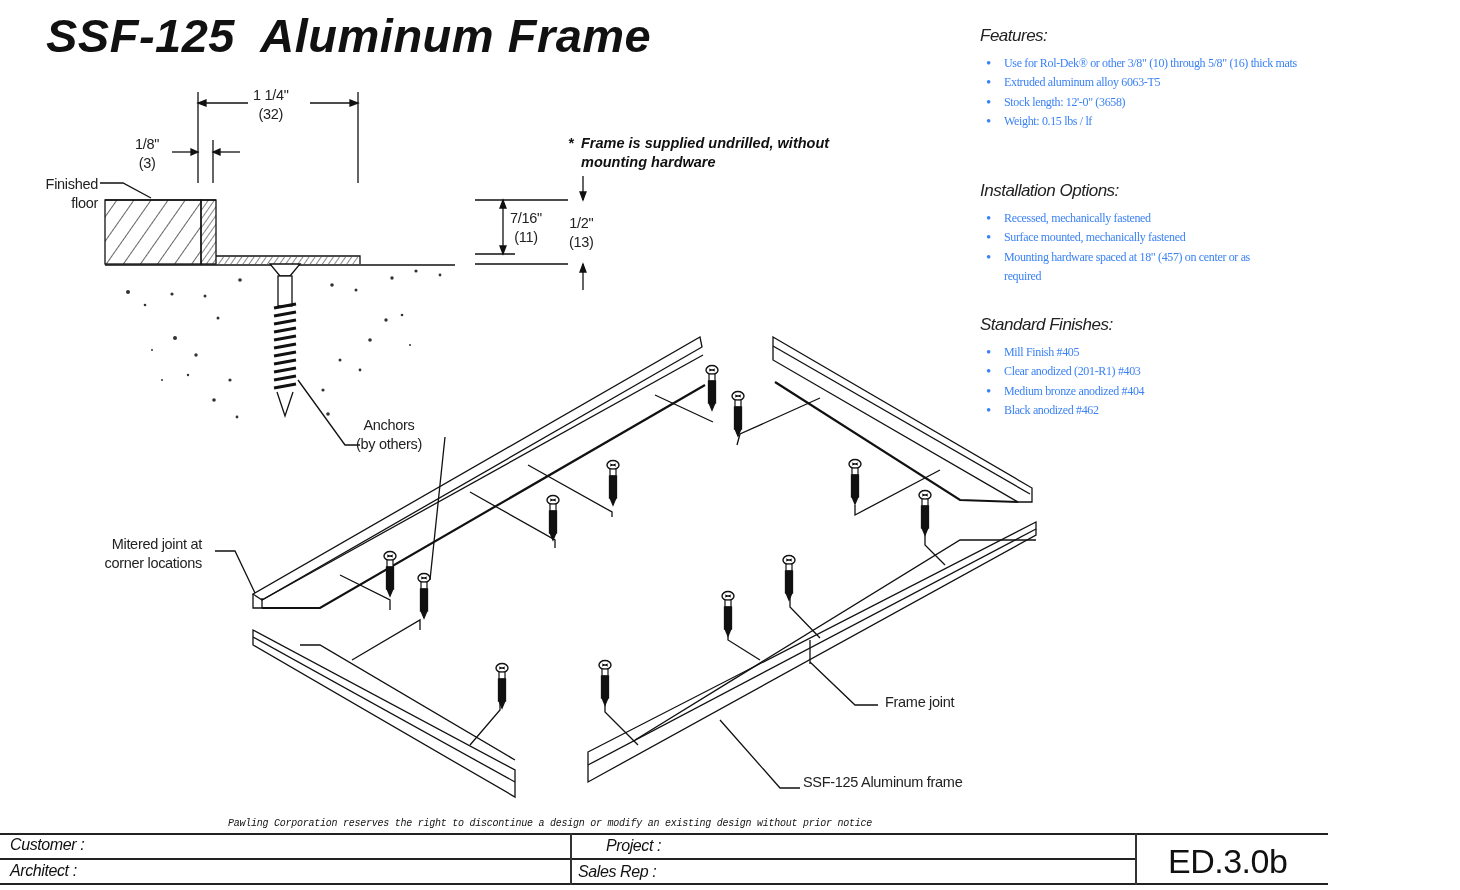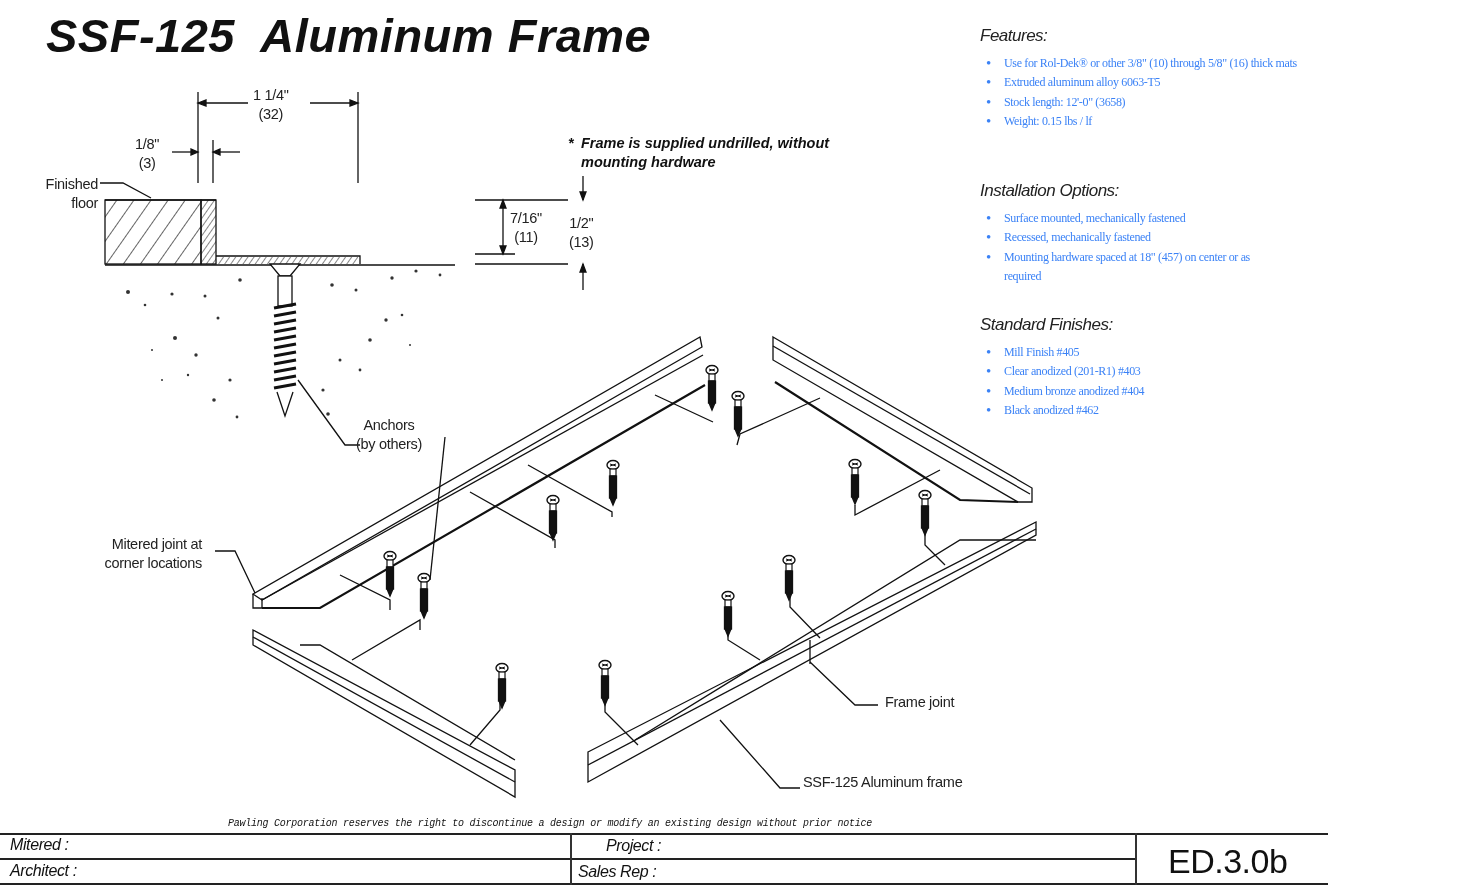--- a/index.html
+++ b/index.html
@@ -212,40 +212,40 @@
   <ul>
     <li style="width:300px;">Use for Rol-Dek® or other 3/8" (10) through 5/8" (16) thick mats</li>
     <li>Extruded aluminum alloy 6063-T5</li>
     <li>Stock length: 12'-0" (3658)</li>
     <li>Weight: 0.15 lbs / lf</li>
   </ul>
 </div>
 <div class="side" style="top:181px;">
   <h2>Installation Options:</h2>
   <ul>
+    <li>Recessed, mechanically fastened</li>
     <li>Surface mounted, mechanically fastened</li>
-    <li>Recessed, mechanically fastened</li>
     <li style="width:280px;">Mounting hardware spaced at 18" (457) on center or as required</li>
   </ul>
 </div>
 <div class="side" style="top:315px;">
   <h2>Standard Finishes:</h2>
   <ul>
     <li>Mill Finish #405</li>
     <li>Clear anodized (201-R1) #403</li>
     <li>Medium bronze anodized #404</li>
     <li>Black anodized #462</li>
   </ul>
 </div>
 
 <div class="disclaimer">Pawling Corporation reserves the right to discontinue a design or modify an existing design without prior notice</div>
 <div class="tb">
   <div class="hl" style="left:0;top:0;width:1328px;"></div>
   <div class="hl" style="left:0;top:25px;width:1135px;height:1.5px;"></div>
   <div class="hl" style="left:0;top:50px;width:1328px;"></div>
   <div class="vl" style="left:570px;top:0;height:52px;"></div>
   <div class="vl" style="left:1135px;top:0;height:52px;"></div>
-  <div class="cell" style="left:10px;top:3px;">Mitered :</div>
+  <div class="cell" style="left:10px;top:3px;">Customer :</div>
   <div class="cell" style="left:10px;top:29px;">Architect :</div>
   <div class="cell" style="left:606px;top:4px;text-align:center;">Project :</div>
   <div class="cell" style="left:578px;top:30px;">Sales Rep :</div>
   <div class="code">ED.3.0b</div>
 </div>
 
 </body></html>

